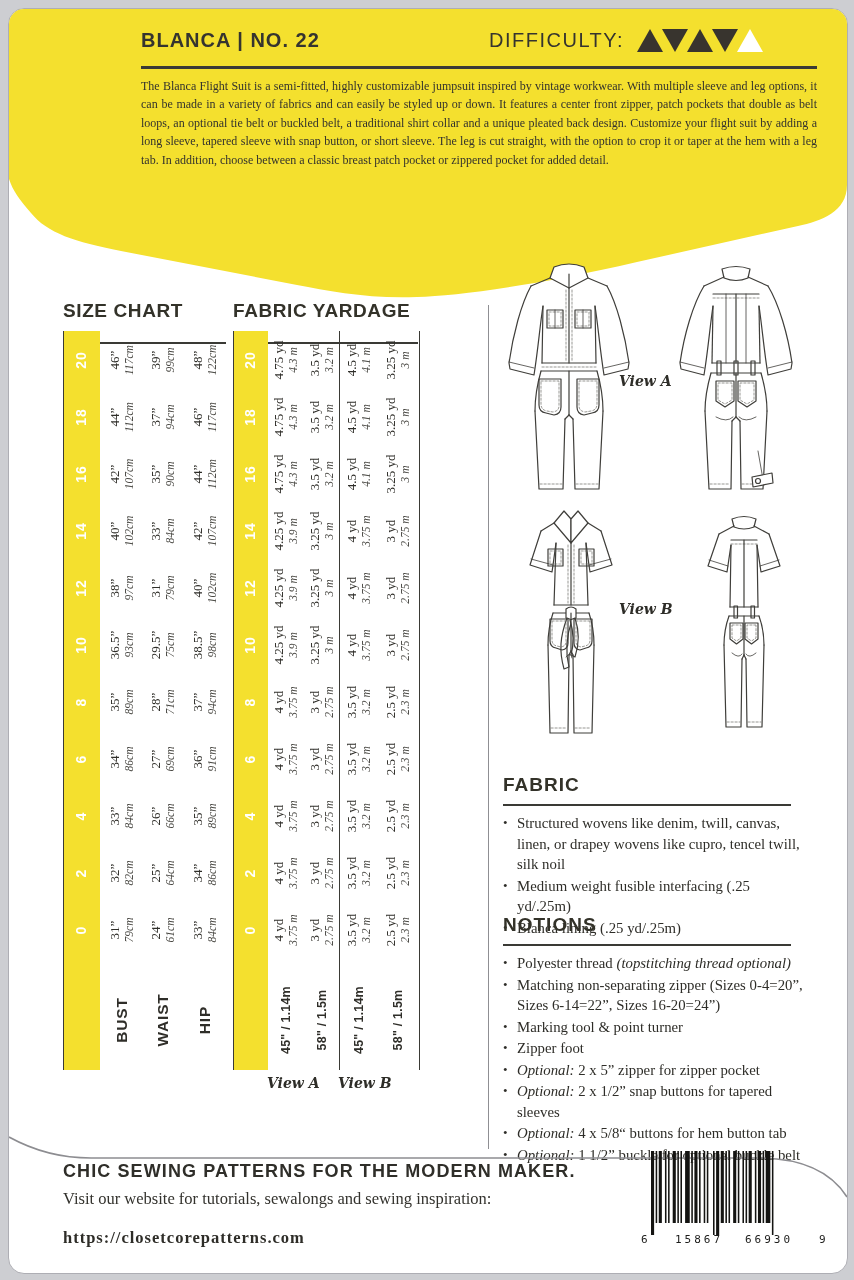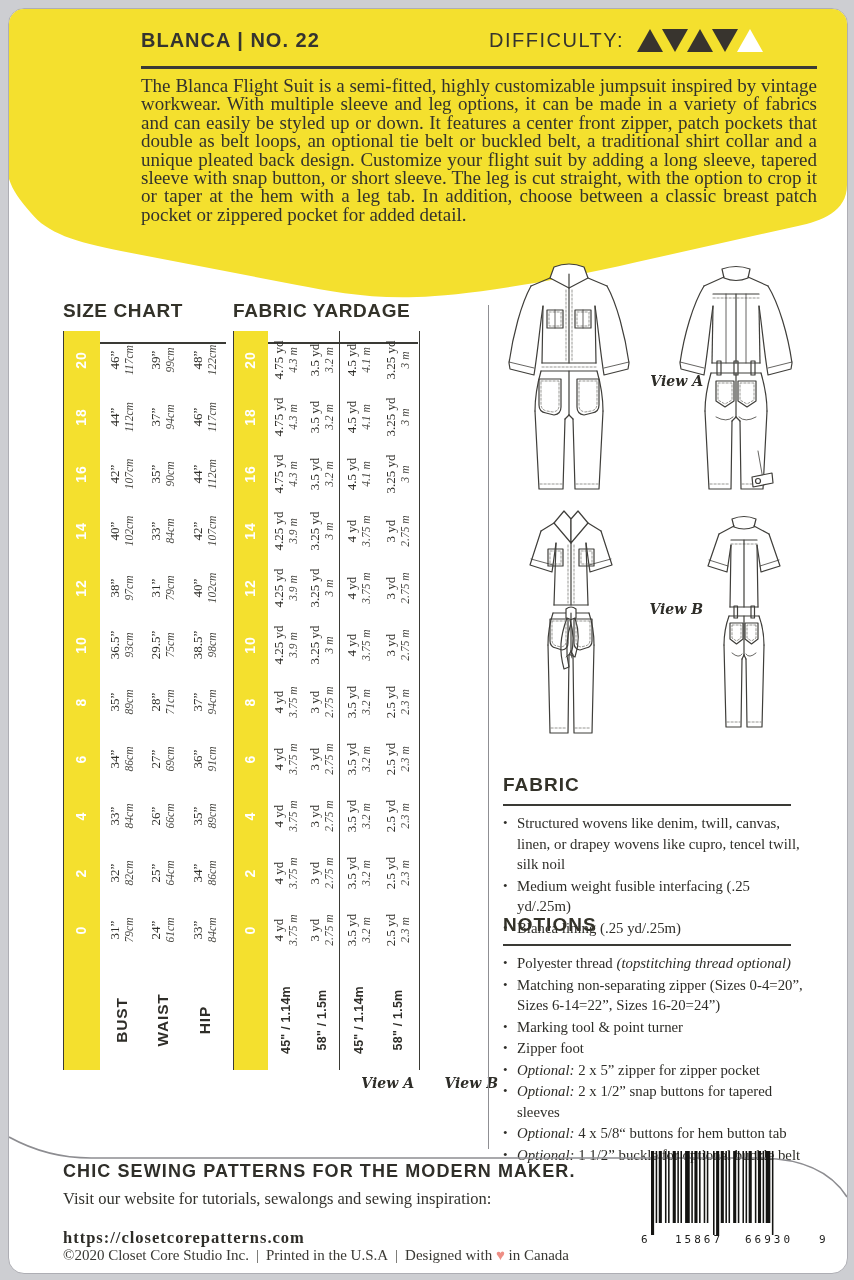--- a/index.html
+++ b/index.html
@@ -10,21 +10,21 @@
   
   .flap{position:absolute;left:0;top:0;}
   .brand{position:absolute;left:132px;top:20px;font-size:20px;font-weight:700;letter-spacing:1px;color:#35342f;}
   .difficulty{position:absolute;left:480px;top:20px;color:#35342f;font-size:20px;letter-spacing:1.5px;display:flex;align-items:center;}
   .tris{display:flex;align-items:center;margin-left:14px;gap:0px;}
   .tri{width:0;height:0;border-left:13px solid transparent;border-right:13px solid transparent;margin-left:-1px;}
   .tri.up{border-bottom:23px solid #38342e;}
   .tri.down{border-top:23px solid #38342e;}
   .tri.up.empty{border-bottom-color:#fff;}
   .hrule{position:absolute;left:132px;top:57px;width:676px;height:2.5px;background:#3a3a35;}
-  .desc{position:absolute;left:132px;top:68px;width:676px;font-family:"Liberation Serif",serif;font-size:19px;
+  .desc{position:absolute;left:132px;top:68px;width:676px;font-family:"Liberation Serif",serif;font-size:12px;
         line-height:18.4px;color:#33322d;text-align:justify;}
   
   .heading{position:absolute;font-size:19px;font-weight:700;letter-spacing:.6px;color:#333229;
            border-bottom:2.5px solid #3a3a35;padding-bottom:20px;}
   .sc-head{left:54px;top:291px;width:163px;}
   .fy-head{left:224px;top:291px;width:185px;}
   
   .tbl{position:absolute;display:grid;grid-template-rows:repeat(11,57px) 112px;}
   .sc-t{left:54px;top:322px;grid-template-columns:36px 44px 38px 45px;border-left:1.5px solid #3a3a35;}
   .fy-t{left:224px;top:322px;grid-template-columns:34px 36px 35px 38px 42px;border-left:1.5px solid #3a3a35;border-right:1.5px solid #3a3a35;}
@@ -33,21 +33,21 @@
   .divL{border-left:1px solid #3a3a35;}
   .vtext{position:absolute;left:50%;top:50%;transform:translate(-50%,-50%) rotate(-90deg);
          white-space:nowrap;text-align:center;line-height:1.12;}
   .vtext.low{top:55%;}
   .sizenum{color:#fff;font-weight:700;font-size:14px;letter-spacing:1px;}
   .mi{font-family:"Liberation Serif",serif;font-size:13px;color:#2e2d28;}
   .mc{font-family:"Liberation Serif",serif;font-style:italic;font-size:11.5px;color:#4a4944;}
   .collab{font-size:15.5px;font-weight:700;letter-spacing:.8px;color:#2f2e29;}
   .ylab{font-size:12.5px;font-weight:700;letter-spacing:.2px;color:#2f2e29;}
   .viewlab{position:absolute;font-family:"DejaVu Serif",serif;font-style:italic;font-weight:700;
-           font-size:14px;color:#2e2d28;text-align:right;}
+           font-size:14px;color:#2e2d28;text-align:left;}
   .vl-a{left:258px;top:1066px;width:147px;}
   .vl-b{left:329px;top:1066px;width:160px;}
   .vl-a2{left:610px;top:364px;width:84px;}
   .vl-b2{left:610px;top:592px;width:84px;}
   .vdiv{position:absolute;left:479px;top:296px;width:1px;height:844px;background:#8f8f93;}
   
   .rheading{position:absolute;font-size:19px;font-weight:700;letter-spacing:1px;color:#333229;
             border-bottom:2.5px solid #3a3a35;padding-bottom:8px;width:288px;left:494px;}
   .fabric-head{top:765px;}
   .notions-head{top:905px;}
@@ -932,21 +932,20 @@
         <div class="b"><i>Optional:</i><span> 1 1/2” buckle for optional buckle belt</span></div>
       </div>
     </div>
 
   <svg class="f-line" width="838" height="90" viewBox="0 0 838 90">
     <path d="M0,10 Q40,32 86,31 L752,31 Q814,32 838,70" fill="none" stroke="#8d8d91" stroke-width="1.6"></path>
   </svg>
   <div class="tagline">CHIC SEWING PATTERNS FOR THE MODERN MAKER.</div>
   <div class="visit">Visit our website for tutorials, sewalongs and sewing inspiration:</div>
   <div class="url">https://closetcorepatterns.com</div>
-  <div class="copy" id="copyLine"><span>©2020 Closet Core Studio Inc.</span><span class="sep">|</span><span>Printed in the U.S.A</span><span class="sep">|</span><span>Designed with </span><span class="heart">♥</span><span> in Canada</span></div>
   <svg class="barcode" id="barcode" width="200" height="100" viewBox="0 0 200 100">
       <rect x="14" y="2" width="3.1" height="84" fill="#141412"></rect>
       <rect x="18.650000000000002" y="2" width="1.55" height="72" fill="#141412"></rect>
       <rect x="21.750000000000004" y="2" width="3.1" height="72" fill="#141412"></rect>
       <rect x="27.950000000000006" y="2" width="1.55" height="72" fill="#141412"></rect>
       <rect x="31.050000000000008" y="2" width="1.55" height="72" fill="#141412"></rect>
       <rect x="35.70000000000001" y="2" width="3.1" height="72" fill="#141412"></rect>
       <rect x="40.35000000000001" y="2" width="1.55" height="72" fill="#141412"></rect>
       <rect x="43.45" y="2" width="1.55" height="72" fill="#141412"></rect>
       <rect x="48.1" y="2" width="4.65" height="72" fill="#141412"></rect>

